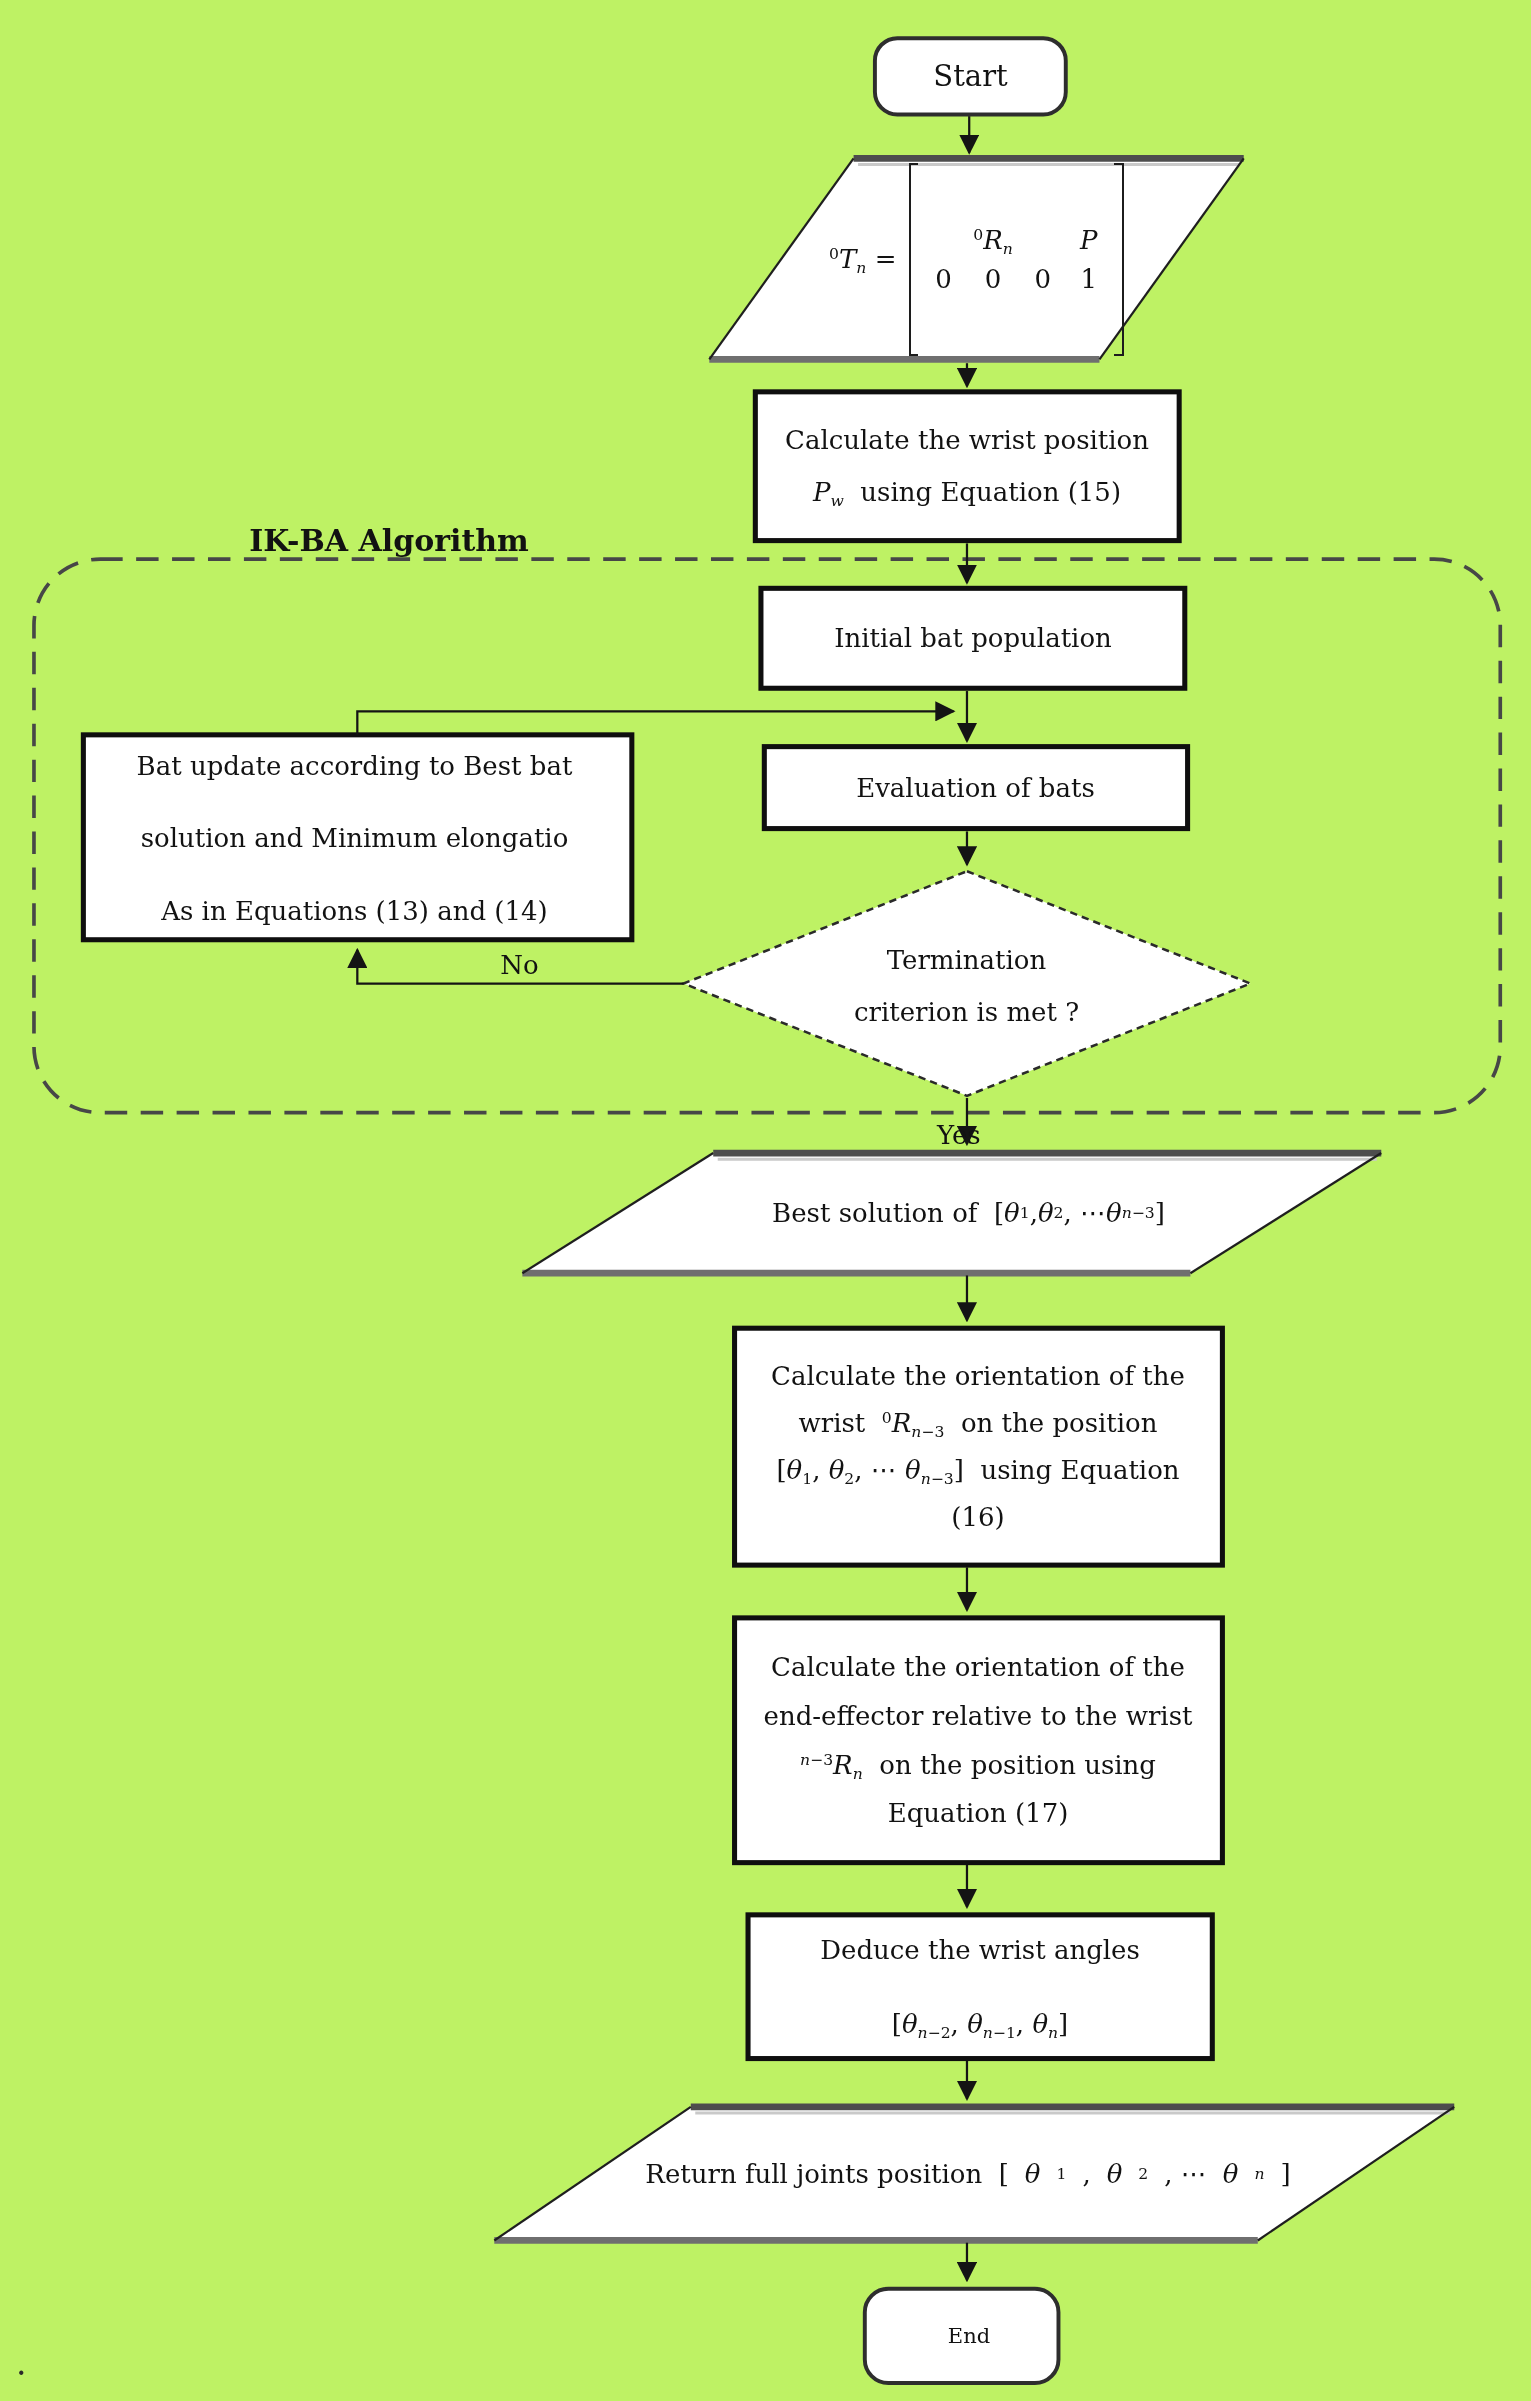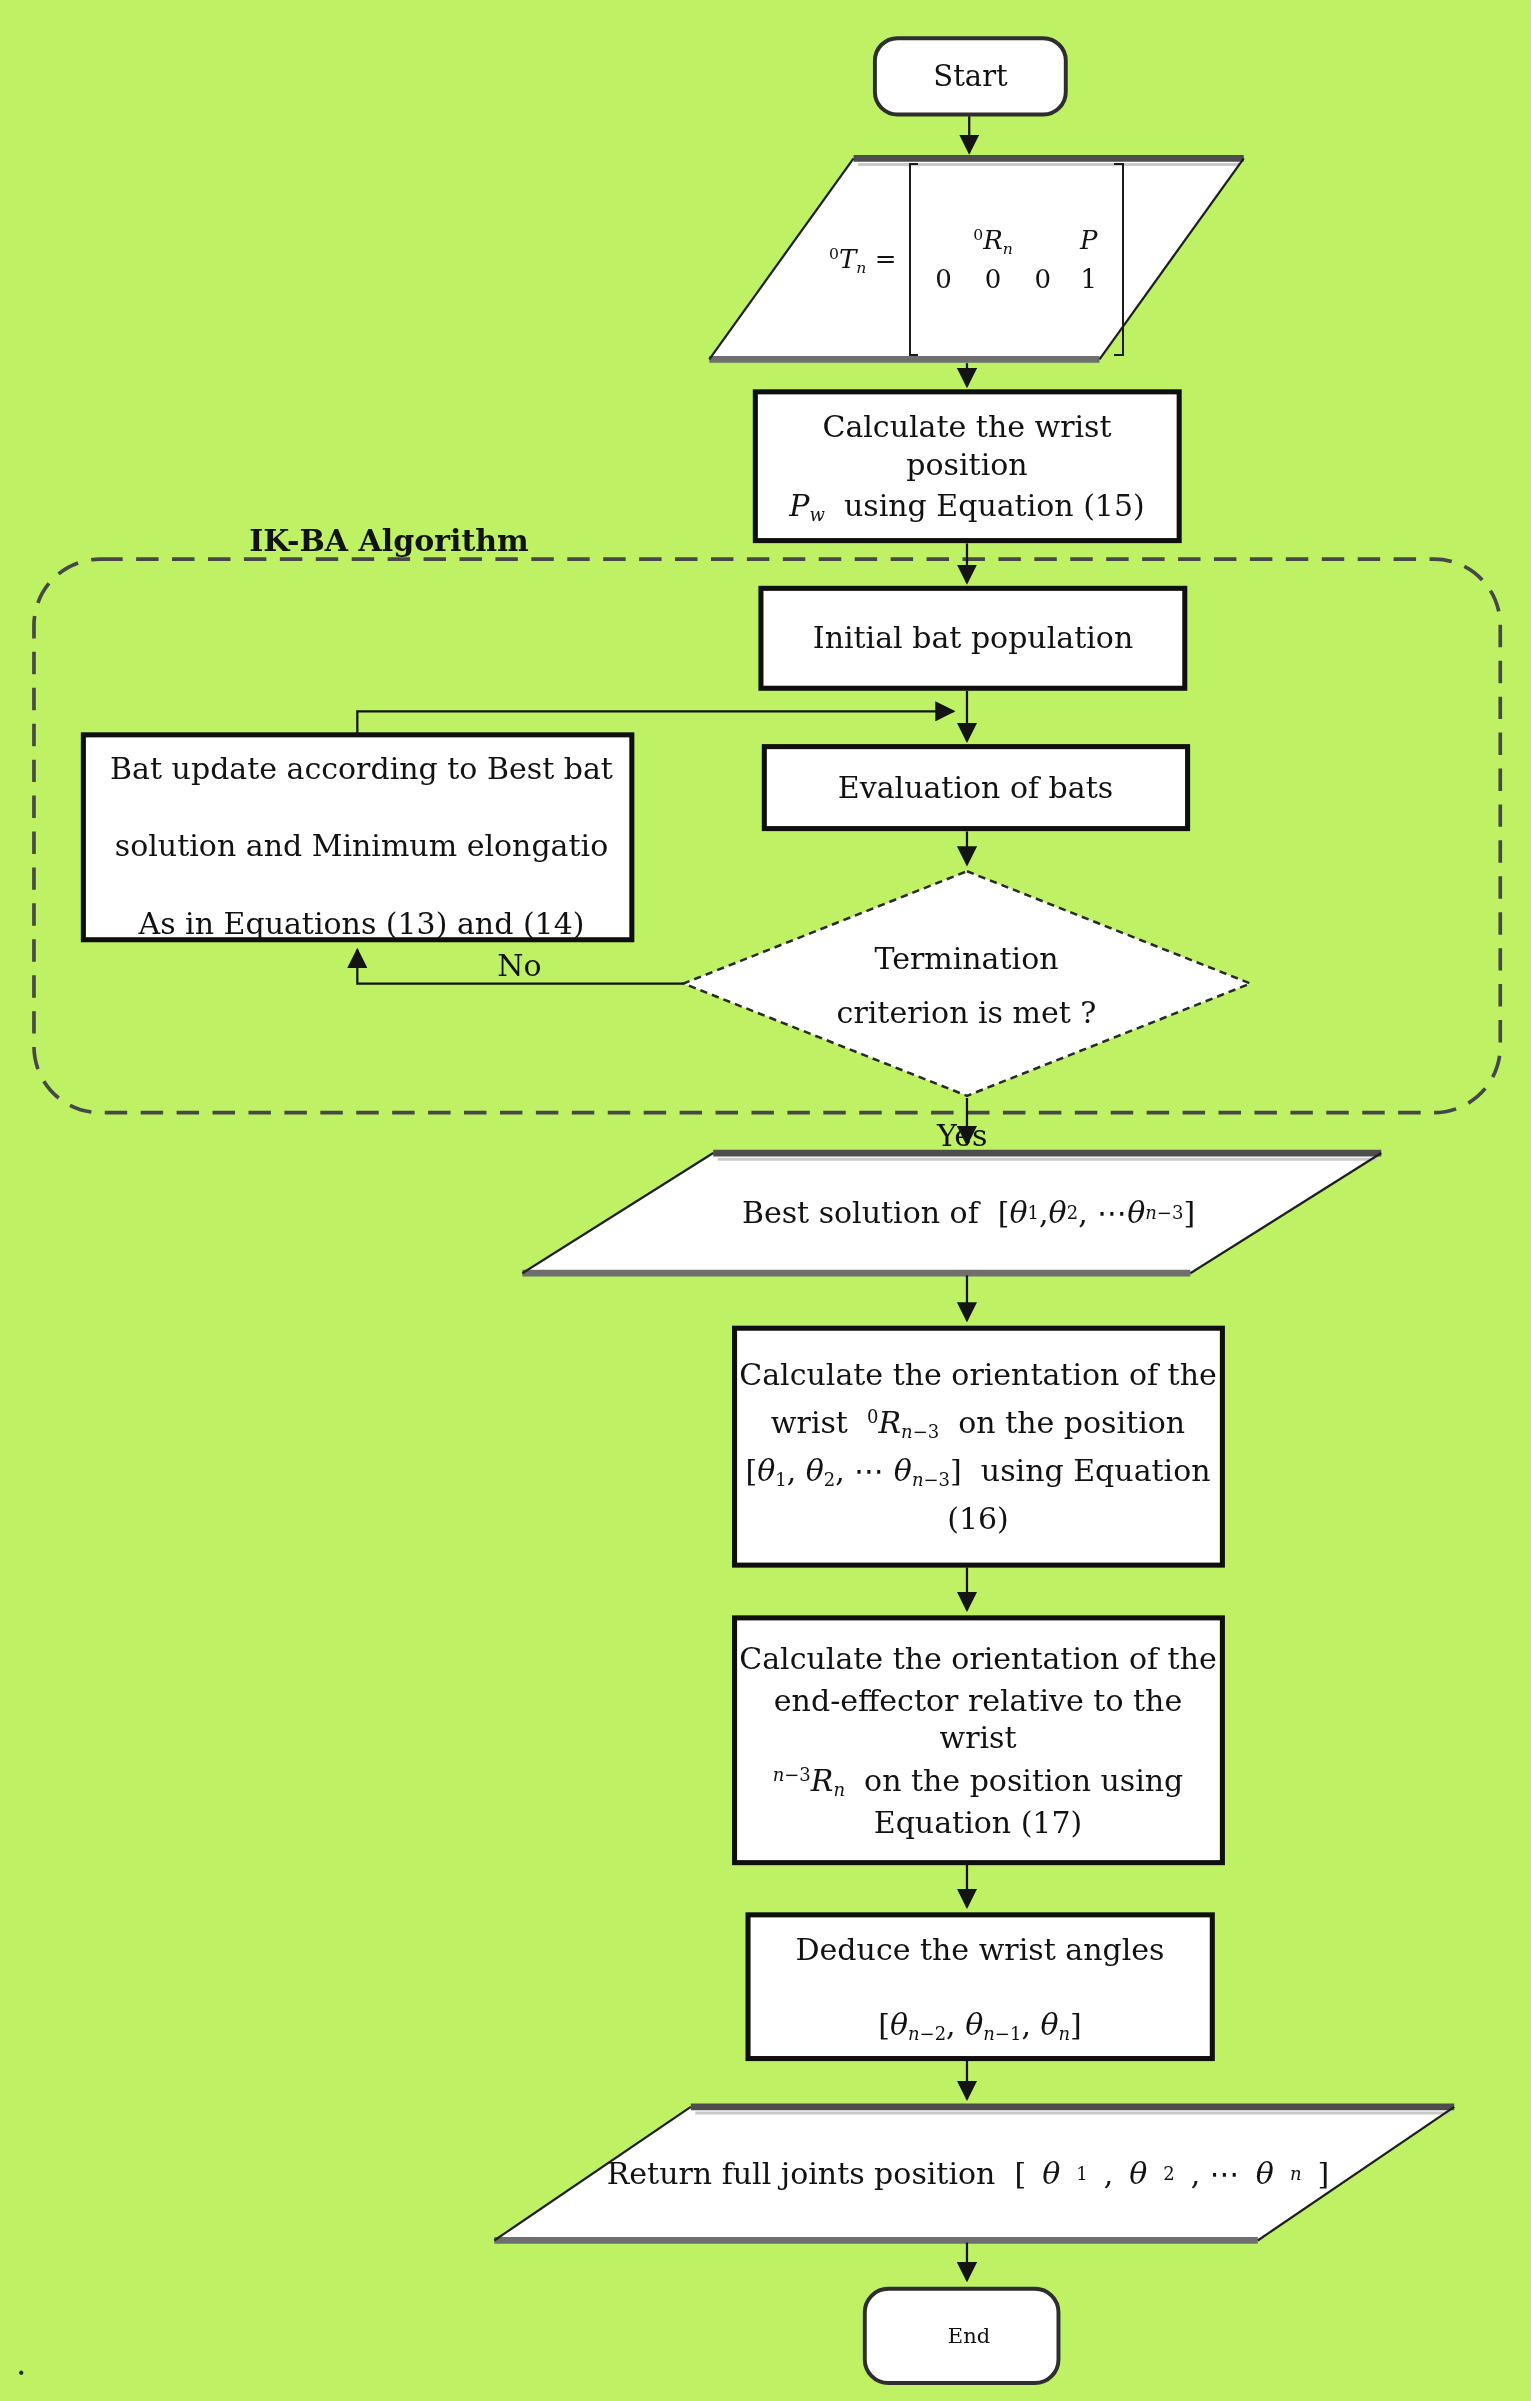--- a/index.html
+++ b/index.html
@@ -12,21 +12,21 @@
     font-family: "DejaVu Serif", "Liberation Serif", "DejaVu Sans", serif;
     color: #121212;
   }
   .layer { position: absolute; left: 0; top: 0; }
   .txt {
     position: absolute;
     display: flex;
     align-items: center;
     justify-content: center;
     text-align: center;
-    font-size: 30px;
+    font-size: 26px;
     line-height: 1.25;
   }
   .col { flex-direction: column; justify-content: space-evenly; }
   sub, sup { font-size: 60%; line-height: 0; }
   sup { vertical-align: 0.55em; }
   sub { vertical-align: -0.3em; }
   .eq { gap: 12.4px; font-size: 26px; }
   .mat {
     display: grid;
     grid-template-columns: auto auto;
@@ -136,21 +136,21 @@
     <span>Calculate the wrist position</span>
     <span><i>P</i><sub><i>w</i></sub>&nbsp;&nbsp;using Equation (15)</span>
   </div>
 
   <div class="txt bold" style="left:236px; top:519px; width:306px; height:43px; font-size:30px;">IK-BA Algorithm</div>
 
   <div class="txt" style="left:764px; top:747px; width:423px; height:82px;">Evaluation of bats</div>
 
   <div class="txt" style="left:761px; top:588px; width:424px; height:100px;">Initial bat population</div>
 
-  <div class="txt col" style="left:87px; top:735px; width:549px; height:205px; padding:14.6px 4.5px;gap:40px;">
+  <div class="txt col" style="left:80px; top:735px; width:549px; height:205px; padding:14.6px 4.5px;gap:40px;">
     <span>Bat update according to Best bat</span>
     <span>solution and Minimum elongatio</span>
     <span>As in Equations (13) and (14)</span>
   </div>
 
   <div class="txt col" style="left:797px; top:924px; width:339px; height:124px;">
     <span>Termination</span>
     <span>criterion is met ?</span>
   </div>
 

